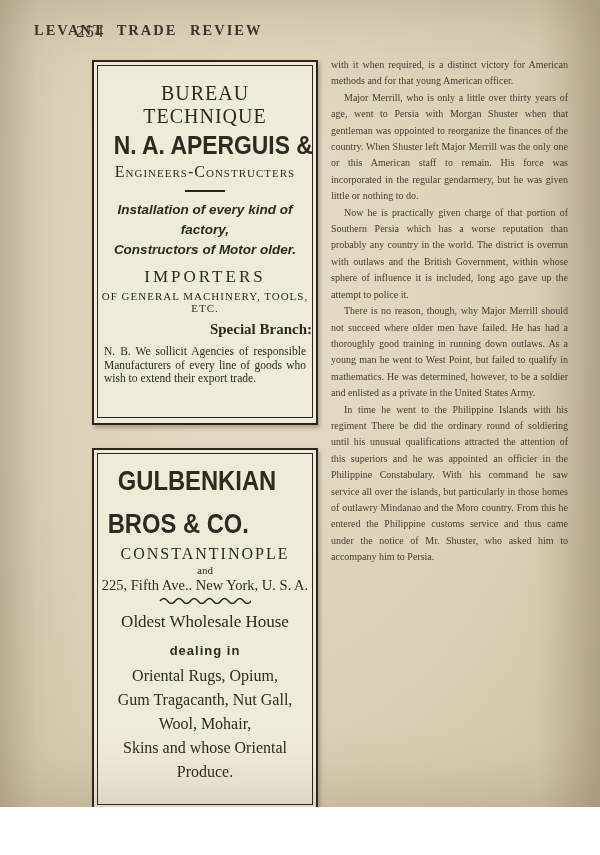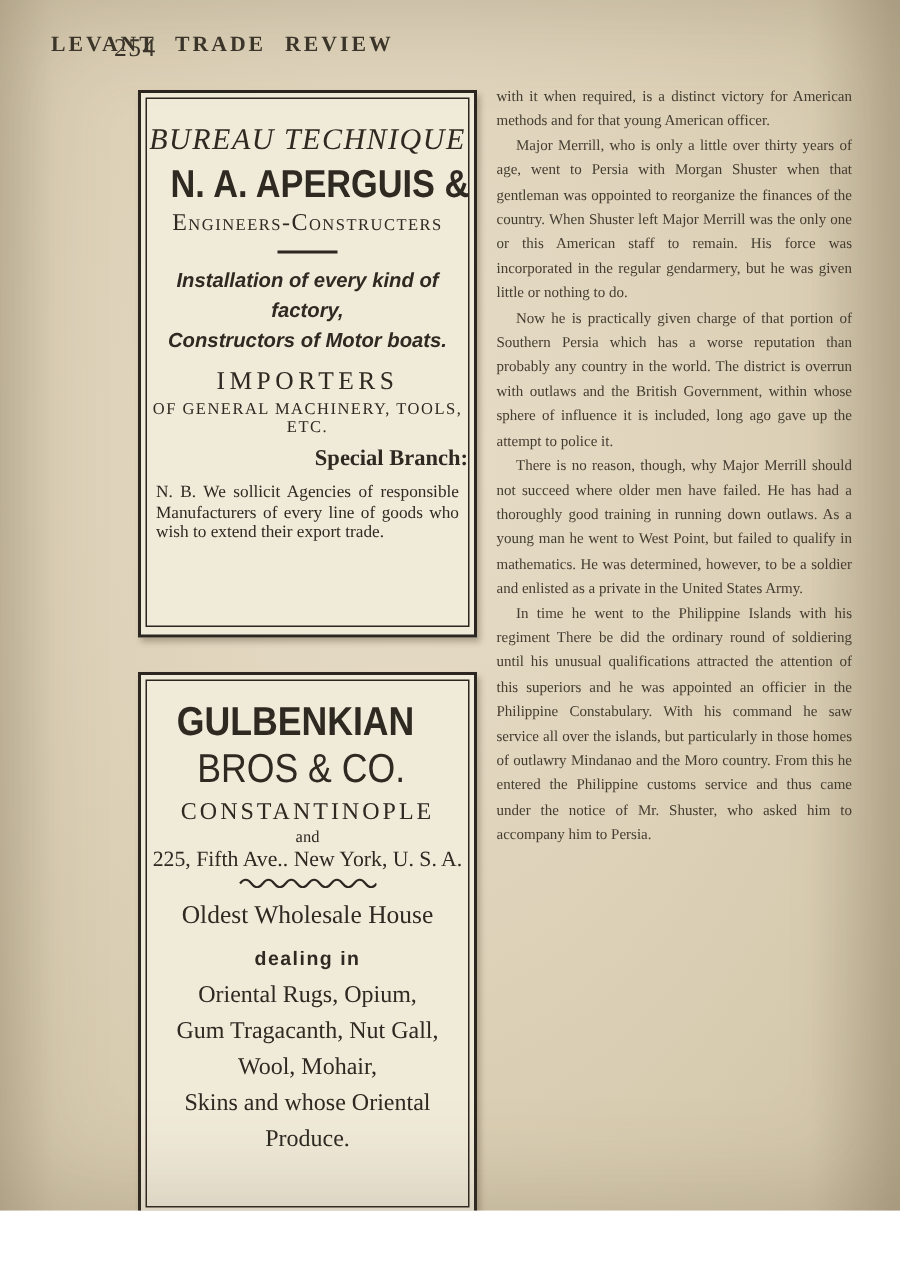--- a/index.html
+++ b/index.html
@@ -46,36 +46,36 @@
     margin:3px; height:calc(100% - 8px);
     box-sizing:border-box;
     text-align:center; overflow:hidden;
   }
   .ad1 { top:60px;  height:365px; }
   .ad2 { top:448px; height:364px; }
 
   .condensed { display:inline-block; transform:scaleX(0.88); transform-origin:50% 50%; white-space:nowrap; }
 
   
-  .bt-name1 { margin-top:16px; font-size:20px; letter-spacing:1px;font-style:italic; }
+  .bt-name1 { margin-top:16px; font-size:20px; letter-spacing:1px; }
   .bt-name2 { margin-top:2px; font-family:"Liberation Sans",sans-serif; font-weight:bold; font-size:26px; }
   .bt-name3 { margin-top:2px; font-variant:small-caps; font-size:16px; letter-spacing:1px; }
   .bt-rule  { width:40px; border:0; border-top:2px solid #2b2620; margin:9px auto 8px; }
   .bt-services { font-family:"Liberation Sans",sans-serif; font-style:italic; font-weight:bold; font-size:13.5px; line-height:20px; }
   .bt-importers { margin-top:7px; font-size:17px; letter-spacing:3px; }
   .bt-importers-sub { margin-top:3px; font-size:11px; letter-spacing:1px; }
   .bt-branch-label { margin-top:7px; text-align:right; padding-left:7px; font-weight:bold; font-size:15px; }
   .bt-branch-value { text-align:right; padding-right:5px; font-weight:bold; font-size:15px; }
   .bt-note { margin:7px 6px 0; text-align:justify; font-size:11.5px; line-height:13.5px; }
 
   
   .gb-name1 { margin-top:12px; text-align:left; padding-left:9px;
               font-family:"Liberation Sans",sans-serif; font-weight:bold; font-size:27px; }
-  .gb-name2 { text-align:center; padding-right:9px; margin-top:0;
-              font-family:"Liberation Sans",sans-serif; font-weight:normal; font-size:27px; }
+  .gb-name2 { text-align:left; padding-right:9px; margin-top:12px;
+              font-family:"Liberation Sans",sans-serif; font-weight:bold; font-size:27px; }
   .gb-city { margin-top:5px; font-size:16px; letter-spacing:2px; }
   .gb-and  { font-size:11px; margin-top:1px; }
   .gb-address { font-size:14.5px; margin-top:1px; }
   .squiggle { margin:3px auto 0; display:block; }
   .gb-tagline { margin-top:8px; font-weight:normal; font-size:17px; }
   .gb-dealing { margin-top:11px; font-family:"Liberation Sans",sans-serif; font-weight:bold; font-size:13px; letter-spacing:1px; }
   .gb-products { margin-top:6px; font-size:16px; line-height:24px; }
 
   
   .article {
@@ -97,21 +97,21 @@
   </div>
 
   <div class="ad ad1">
     <div class="ad-inner">
       <div class="bt-name1">BUREAU TECHNIQUE</div>
       <div class="bt-name2"><span class="condensed">N. A. APERGUIS &amp; Cº</span></div>
       <div class="bt-name3">Engineers-Constructers</div>
       <hr class="bt-rule">
       <div class="bt-services">
         <div>Installation of every kind of factory,</div>
-        <div>Constructors of Motor boats.</div>
+        <div>Constructors of Motor older.</div>
       </div>
       <div class="bt-importers">IMPORTERS</div>
       <div class="bt-importers-sub">OF GENERAL MACHINERY, TOOLS, ETC.</div>
       <div class="bt-branch-label">Special Branch:</div>
       <div class="bt-note">N. B.  We sollicit Agencies of responsible Manufacturers of every line of goods who wish to extend their export trade.</div>
 
     </div>
   </div>
 
   <div class="ad ad2">

